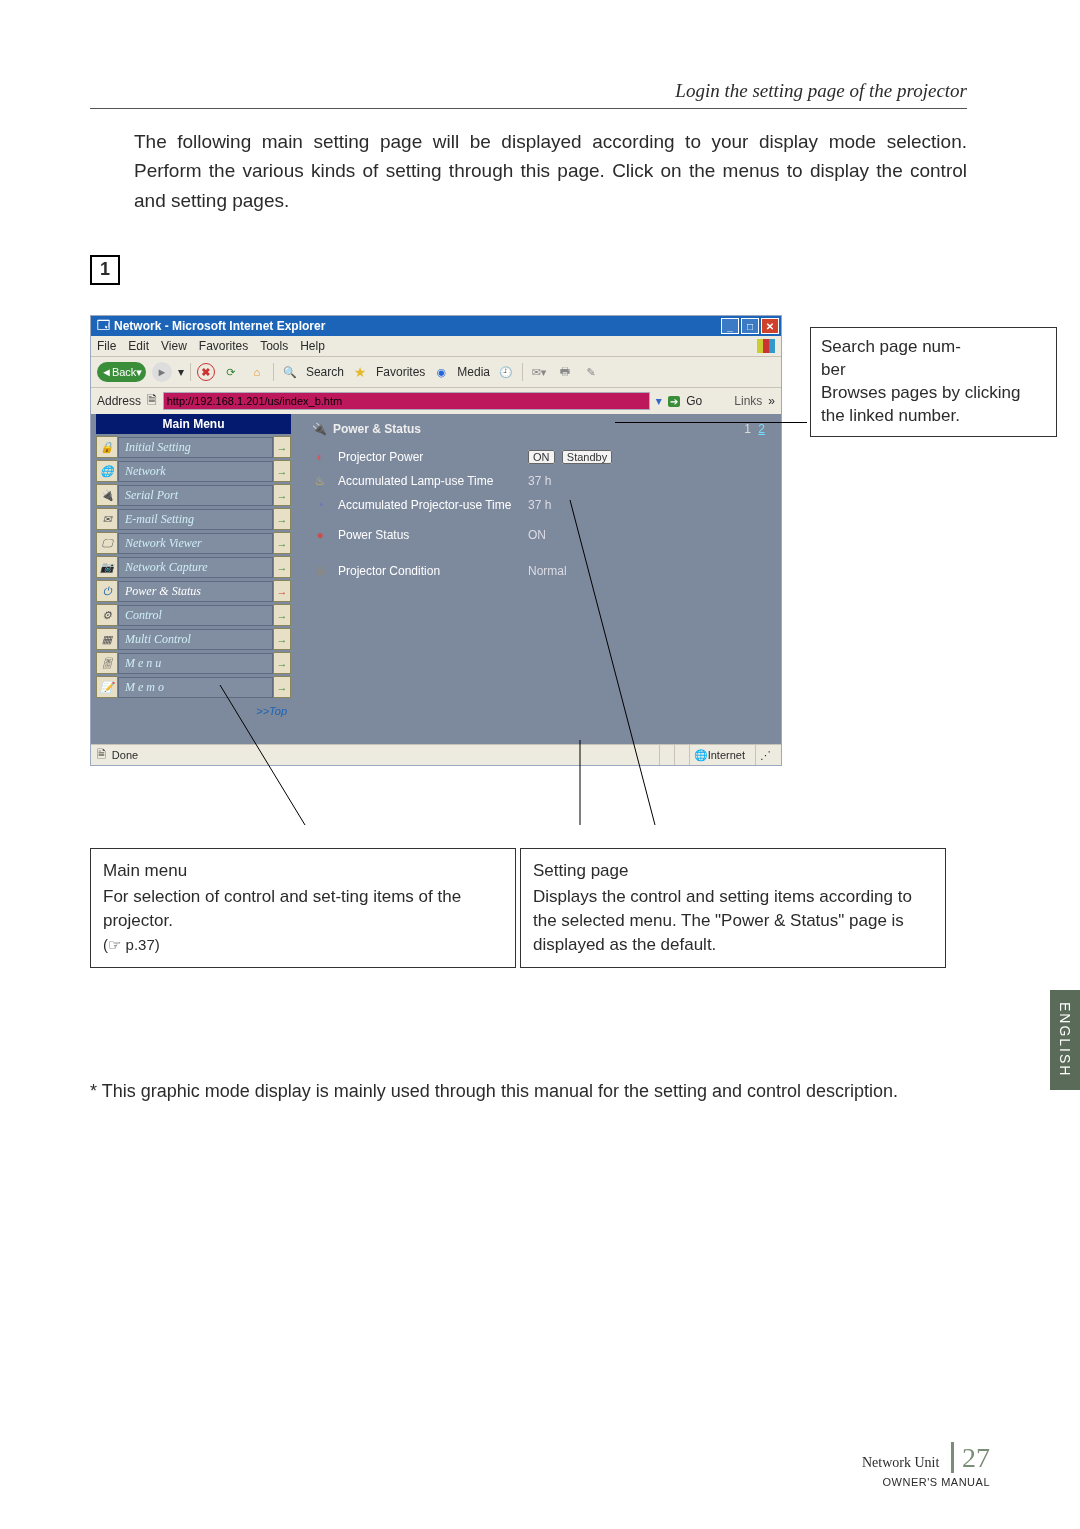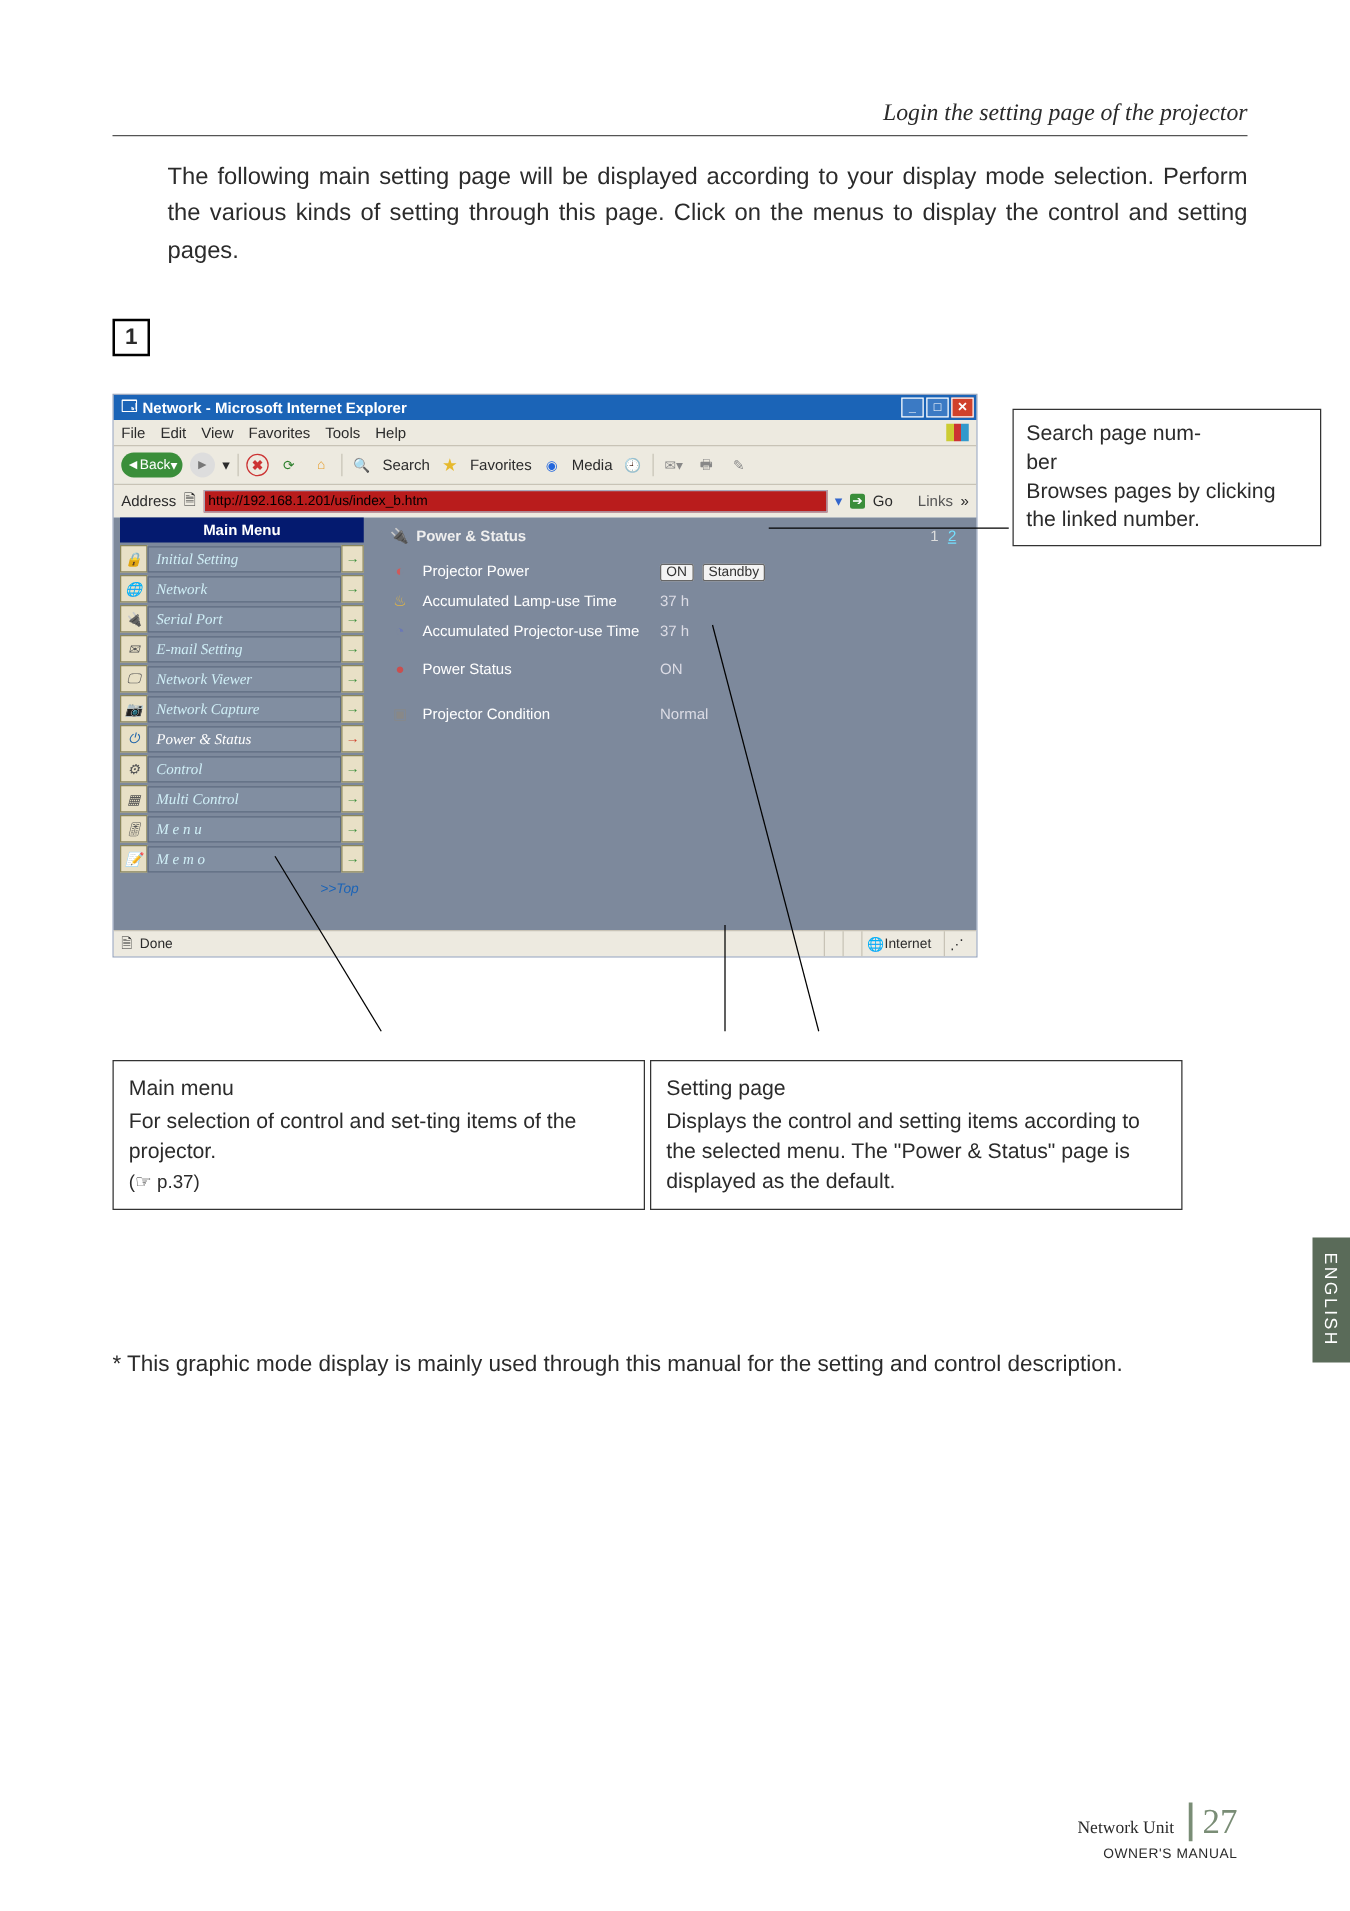--- a/index.html
+++ b/index.html
@@ -5,21 +5,21 @@
   body {
     margin: 0;
     font-family: Arial, Helvetica, sans-serif;
     background: #fff;
     width: 1080px;
     box-sizing: border-box;
   }
   .page {
     width: 1080px;
     height: 1529px;
-    padding: 80px 82px 40px 90px;
+    padding: 80px 113px 40px 90px;
     box-sizing: border-box;
     position: relative;
     color: #2b2b2b;
   }
   .top-caption {
     text-align: right;
     font-style: italic;
     font-family: Georgia, 'Times New Roman', serif;
     font-size: 19px;
     border-bottom: 1px solid #555;
@@ -123,21 +123,21 @@
   .toolsep { width:1px; height:18px; background:#c8c3b6; }
   .addressbar {
     background:#edeae0;
     border-top:1px solid #c8c3b6;
     padding: 3px 6px;
     display:flex;
     align-items:center;
     gap:6px;
     height: 20px;
   }
-  .addressbar input { flex:1; border:1px solid #aab; height:16px; font-size:11px; padding:0 3px; background:#b91c1c; }
+  .addressbar input { flex:1; border:1px solid #aab; height:16px; font-size:11px; padding:0 3px; background:#be185d; }
   .gobtn { background:#3a8e3a; color:#fff; border-radius:2px; padding:0 2px; font-size:10px; }
   .links-label { color:#555; }
 
   .content-area {
     display:flex;
     background:#7d899c;
     min-height: 320px;
     padding-bottom: 10px;
   }
   .sidebar {
@@ -356,21 +356,21 @@
         <span class="toolbtn editbtn">✎</span>
       </div>
 
       <div class="addressbar">
         <span>Address</span>
         <span>🗎</span>
         <input type="text" value="http://192.168.1.201/us/index_b.htm" style="">
         <span style="color:#36c">▾</span>
         <span class="gobtn">➔</span>
         <span>Go</span>
-        <span class="links-label" style="margin-left:14px">Links</span>
+        <span class="links-label" style="margin-left:26px">Links</span>
         <span>»</span>
       </div>
 
       <div class="content-area">
         <div class="sidebar">
           <div class="mm-title">Main Menu</div>
 
           <div class="mm-item">
             <span class="mm-icon">🔒</span>
             <span class="mm-label">Initial Setting</span>

